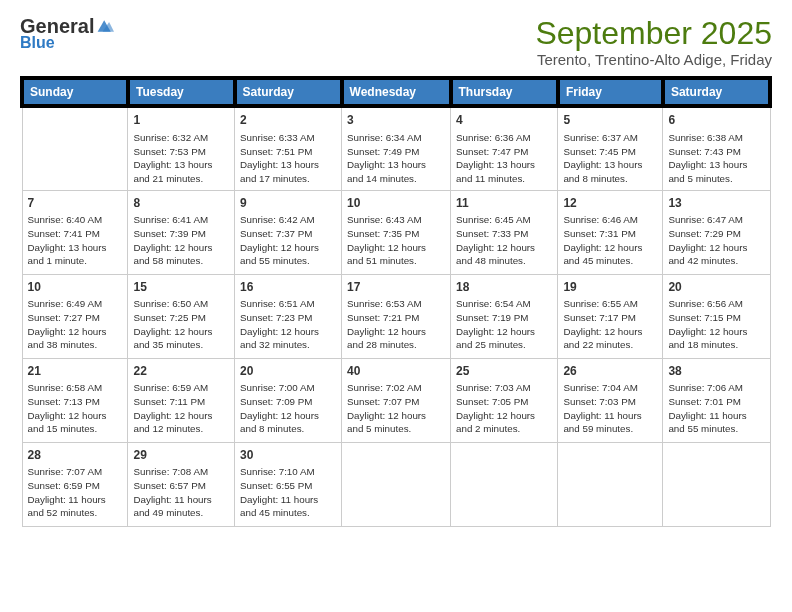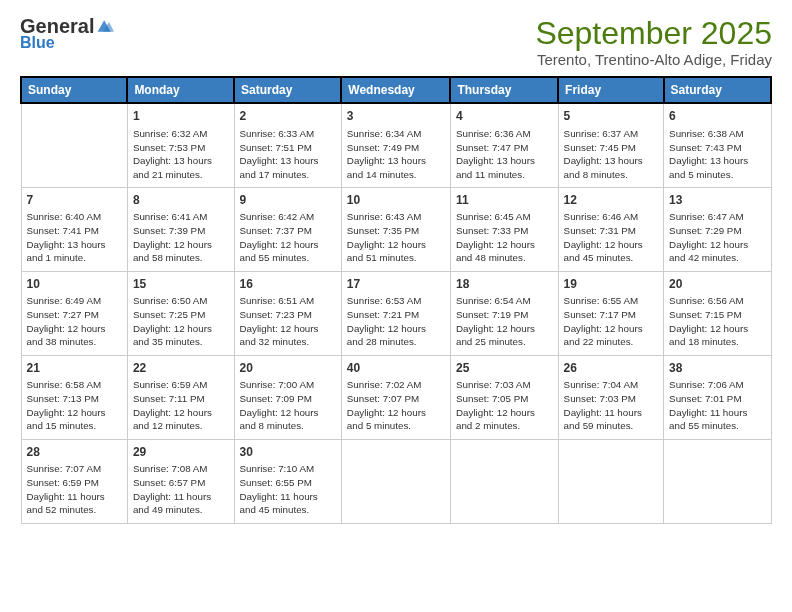--- a/index.html
+++ b/index.html
@@ -60,21 +60,21 @@
       border-collapse: collapse;
       font-size: 10.5px;
     }
     .calendar thead tr th {
       background: #3a7dbf;
       color: #fff;
       text-align: left;
       padding: 5px 6px;
       font-size: 12px;
       font-weight: bold;
-      border: 2px solid #000000;
+      border: 4px solid #000000;
     }
     .calendar tbody tr td {
       vertical-align: top;
       border: 1px solid #ccc;
       padding: 4px 5px;
       width: 113px;
       min-height: 80px;
       height: 84px;
       color: #333;
       font-size: 10px;
@@ -115,21 +115,21 @@
     <div class="title-block">
       <div class="month-title">September 2025</div>
       <div class="location">Terento, Trentino-Alto Adige, Friday</div>
     </div>
   </div>
 
   <table class="calendar">
     <thead>
       <tr>
       <th>Sunday</th>
-          <th>Monday</th>
+          <th>Tuesday</th>
           <th>Saturday</th>
           <th>Wednesday</th>
           <th>Thursday</th>
           <th>Friday</th>
           <th>Saturday</th>
         </tr>
     </thead>
     <tbody id="calendar-body">
     <tr>
           <td class="empty"></td>

